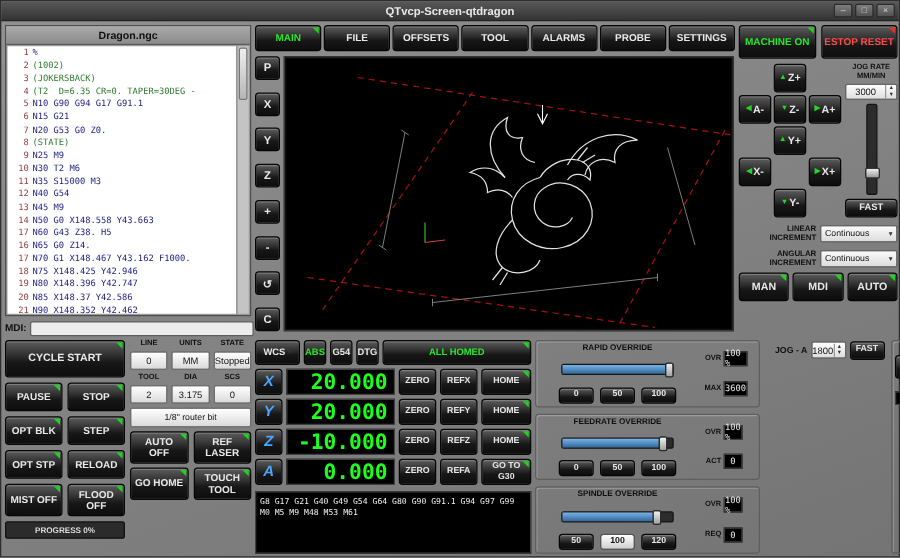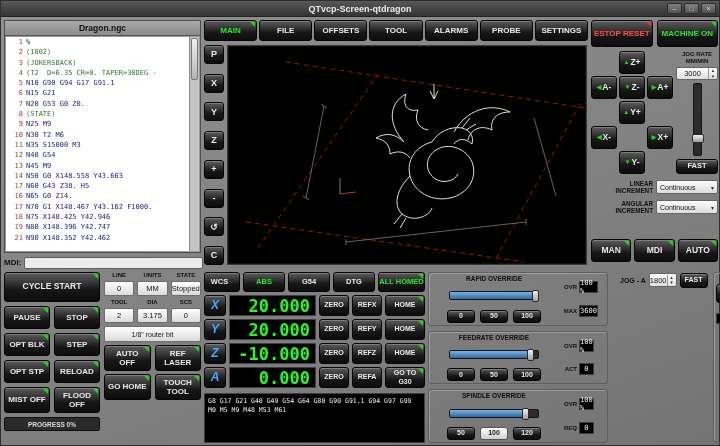--- a/index.html
+++ b/index.html
@@ -49,42 +49,42 @@
 .spinval{flex:1;font-size:7.5px;color:#111;text-align:center}
 .spin-arrows{display:flex;flex-direction:column;width:9px;border-left:1px solid #999}
 .spin-a{font-size:5px;line-height:5.5px;text-align:center;color:#333}
 .vslider{width:9px;flex:1;background:#2c2c2c;border:1px solid #141414;border-radius:2px;position:relative;margin:1px auto}
 .vhandle{position:absolute;left:-2px;width:12px;height:9px;top:70%;background:linear-gradient(#f0f0f0,#9c9c9c);border:1px solid #2e2e2e;border-radius:2px}
 .fastbtn{height:15px;font-size:7.5px}
 .inc-row{display:flex;align-items:center;gap:3px;margin-top:2px}
 .inc-label{flex:1;font-size:6.3px;font-weight:bold;color:#101010;text-align:right}
 .combo{width:62px;height:14px;background:linear-gradient(#fbfbfb,#dcdcdc);border:1px solid #666;border-radius:2px;font-size:7px;color:#111;display:flex;align-items:center;justify-content:space-between;padding:0 3px}
 .chev{font-size:6px;color:#333}
-.mode-row{display:flex;gap:3px;margin-top:21px}
+.mode-row{display:flex;gap:3px;margin-top:0}
 .mode{flex:1;height:23px;font-size:8.5px}
 
 .bl-panel{position:absolute;left:3px;top:271px;width:197px;height:171px;display:flex;gap:4px}
 .bl-left{width:96px;display:flex;flex-direction:column;gap:4px}
 .cycle{height:30px;font-size:8.5px;padding:2px}
 .bl-row{display:flex;gap:4px}
 .half{flex:1;height:23px}
 .tall .half{height:26px;padding:2px}
 .progress{height:14px;background:#2b2b2b;border:1px solid #101010;border-radius:2px;color:#dcdcdc;font-size:6.5px;font-weight:bold;display:flex;align-items:center;justify-content:center}
 .bl-right{flex:1;display:flex;flex-direction:column;gap:3px}
 .trio{display:flex;gap:3px}
 .trio>*{flex:1}
 .slabels{display:flex;gap:3px}
 .slabels span{flex:1;font-size:6px;font-weight:bold;color:#101010;text-align:center}
 .ibox{height:15px;background:linear-gradient(#ffffff,#dadada);border:1px solid #6e6e6e;border-radius:2px;color:#141414;font-size:7.5px;display:flex;align-items:center;justify-content:center}
 .tooldesc{height:16px;font-size:7px}
 
 .dro-panel{position:absolute;left:203px;top:271px;width:221px;height:171px;display:flex;flex-direction:column;gap:3px}
 .dro-header{display:flex;gap:3px;height:20px}
 .wcs{width:36px;font-size:7.5px;gap:2px}
-.hbtn{width:42px;font-size:7.5px}
+.hbtn{width:18px;font-size:7.5px}
 .grow{flex:1}
 .dro-rows{display:flex;flex-direction:column;gap:3px}
 .dro-row{display:flex;gap:3px;height:21px}
 .axisbtn{width:22px;font-size:12px;color:#4aa6ff;font-style:italic}
 .droval{flex:1;color:#1fff1f;font-size:17px;font-weight:bold;display:flex;align-items:center;justify-content:flex-end;padding-right:5px}
 .rbtn{width:30px;font-size:7px}
 .hbtn2{width:40px;font-size:7px;padding:1px}
 .codesbox{margin-top:2px;flex:1;font-size:6.5px;line-height:9px;padding:3px;color:#f0f0f0}
 
 .ovr-panel{position:absolute;left:427px;top:271px;width:180px;height:171px;display:flex;flex-direction:column;gap:5px}
@@ -230,20 +230,24 @@
         <div class="gline">
           <span class="ln">18</span>
           <span class="code">N75 X148.425 Y42.946</span>
         </div>
 
         <div class="gline">
           <span class="ln">19</span>
           <span class="code">N80 X148.396 Y42.747</span>
         </div>
 
+        <div class="gline">
+          <span class="ln">20</span>
+          <span class="code">N85 X148.37 Y42.586</span>
+        </div>
 
         <div class="gline">
           <span class="ln">21</span>
           <span class="code">N90 X148.352 Y42.462</span>
         </div>
       </div>
     <div class="gcode-scroll">
       <div class="thumb"></div>
     </div>
   </div>
@@ -299,22 +303,22 @@
         <path d="M234,82 L242,72 M238,84 L248,78"></path>
         <path d="M182,130 C170,142 164,158 174,168 C184,176 200,172 204,162"></path>
         <path d="M174,168 L166,178 M178,172 L172,182"></path>
       </g>
       <path d="M206,38 L206,52 M202,45 L206,53 L210,45" stroke="#ffffff" stroke-width="0.9" fill="none"></path>
     </svg>
   </div>
 
   <div class="rightpanel">
     <div class="power-row">
+      <div class="btn pow t-green led">MACHINE ON</div>
       <div class="btn pow t-red led-red">ESTOP RESET</div>
-      <div class="btn pow t-green led">MACHINE ON</div>
     </div>
     <div class="jog-cluster">
       <div class="jog-grid">
         <div class="btn jog jg-zp">
             <span class="ja">▲</span>
             <span>Z+</span>
           </div>
         <div class="btn jog jg-am">
             <span class="ja">◀</span>
             <span>A-</span>

